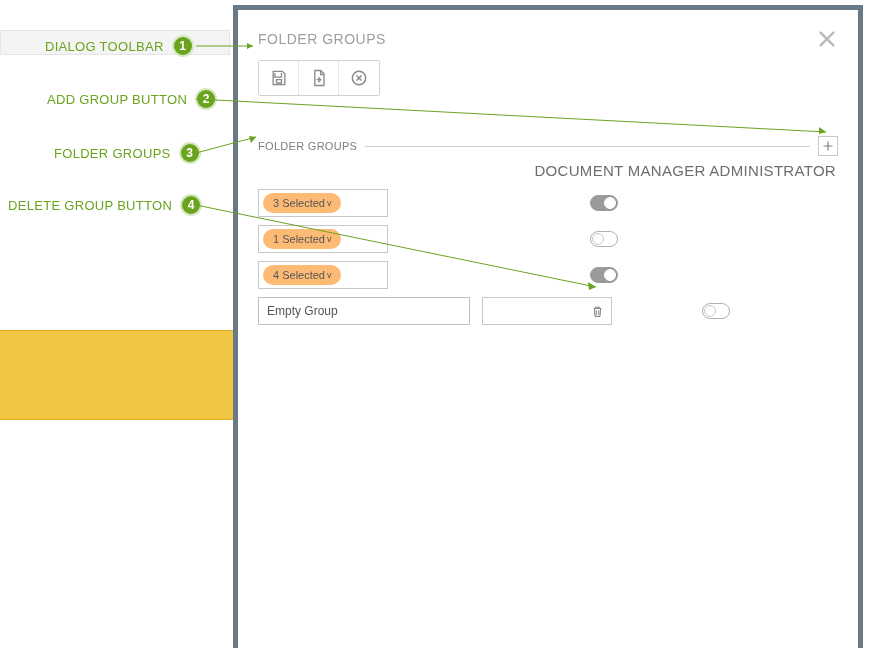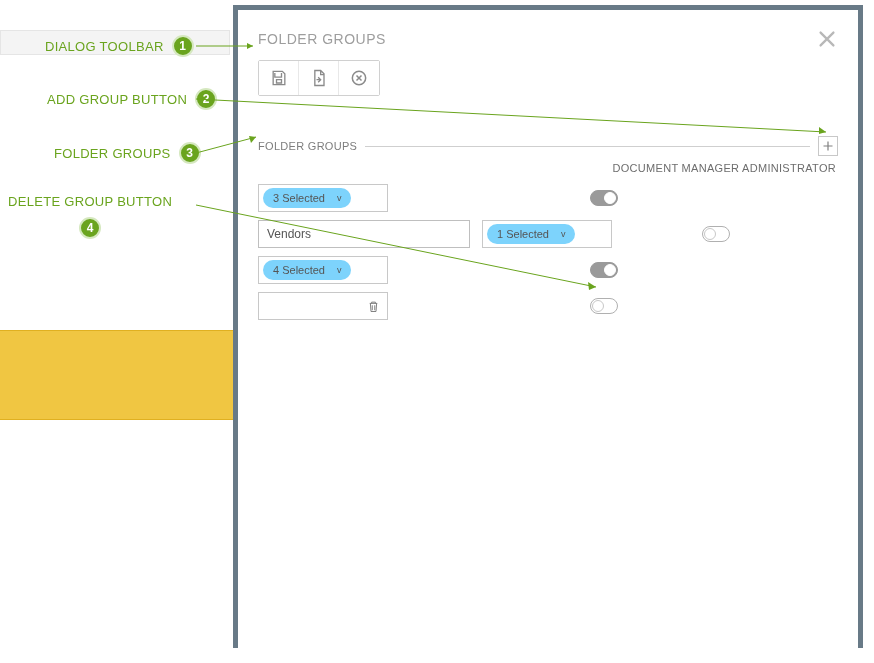--- a/index.html
+++ b/index.html
@@ -115,21 +115,21 @@
     justify-content: center;
     color: #808080;
     font-size: 16px;
     line-height: 1;
     padding: 0;
   }
 
   .column-header {
     text-align: right;
     color: #6d6d6d;
-    font-size: 11px;
+    font-size: 15px;
     letter-spacing: 0.3px;
     padding: 6px 2px 10px 0;
     margin-right: 0;
   }
 
   .rows { }
   .row {
     display: flex;
     align-items: center;
     gap: 12px;
@@ -147,29 +147,29 @@
   .select-cell {
     width: 130px;
     height: 28px;
     border: 1px solid #c8c8c8;
     display: flex;
     align-items: center;
     padding: 0 4px;
     position: relative;
   }
   .select-pill {
-    background: #7dd3fc;
+    background: #fdba74;
     border-radius: 12px;
     font-size: 11px;
     color: #555;
     padding: 4px 10px;
     cursor: pointer;
     display: inline-flex;
     align-items: center;
-    gap: 12px;
+    gap: 2px;
   }
   .select-pill .chev { font-size: 9px; }
   .trash-btn {
     margin-left: auto;
     width: 20px; height: 20px;
     background: none;
     border: none;
     cursor: pointer;
     color: #7a7a7a;
     padding: 0;
@@ -312,21 +312,20 @@
                 <span class="chev">v</span>
               </span>
             </div>
             <div class="admin-cell">
               <div class="toggle on">
                 <div class="knob"></div>
               </div>
             </div>
           </div>
           <div class="row">
-            <input class="name-input" value="Vendors" style="">
             <div class="select-cell">
               <span class="select-pill">
                 <span>1 Selected</span>
                 <span class="chev">v</span>
               </span>
             </div>
             <div class="admin-cell">
               <div class="toggle">
                 <div class="knob"></div>
               </div>
@@ -339,20 +338,21 @@
                 <span class="chev">v</span>
               </span>
             </div>
             <div class="admin-cell">
               <div class="toggle on">
                 <div class="knob"></div>
               </div>
             </div>
           </div>
           <div class="row">
+            <input class="name-input" value="Empty Group" style="">
             <div class="select-cell">
               <button class="trash-btn">
                 <svg viewBox="0 0 24 24" width="15" height="15">
                   <path d="M6 7h12M9 7V5h6v2m-8 0l1 13h8l1-13M10 10v8m4-8v8" fill="none" stroke="currentColor" stroke-width="1.5"></path>
                 </svg>
               </button>
             </div>
             <div class="admin-cell">
               <div class="toggle">
                 <div class="knob"></div>
@@ -369,21 +369,21 @@
   <span class="callout-badge">1</span>
 </div>
 <div class="callout" style="left:35px; top:88px;margin-left:12px;">
   <span class="callout-label">ADD GROUP BUTTON</span>
   <span class="callout-badge">2</span>
 </div>
 <div class="callout" style="left:54px; top:142px;">
   <span class="callout-label">FOLDER GROUPS</span>
   <span class="callout-badge">3</span>
 </div>
-<div class="callout" style="left:8px; top:194px;flex-direction:column;">
+<div class="callout" style="left:8px; top:194px;">
   <span class="callout-label">DELETE GROUP BUTTON</span>
   <span class="callout-badge">4</span>
 </div>
 
 <svg class="connector" style="left:0;top:0;width:874px;height:663px;">
 
   <line class="conn-line" x1="196" y1="46" x2="253" y2="46"></line>
   <polygon class="arrowhead" points="253,46 247,43 247,49"></polygon>
 
   <line class="conn-line" x1="196" y1="99" x2="826" y2="132"></line>

